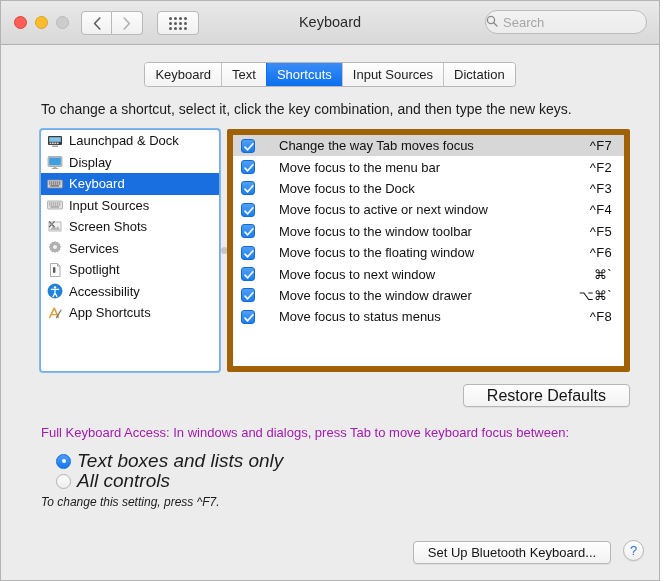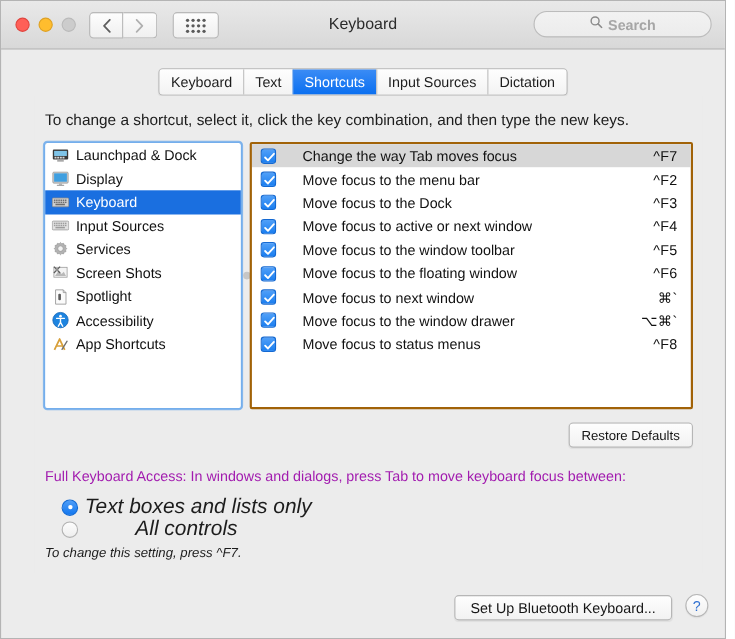--- a/index.html
+++ b/index.html
@@ -97,22 +97,20 @@
     position: absolute;
     right: 12px;
     top: 9px;
     width: 162px;
     height: 24px;
     background: linear-gradient(to bottom, #f2f2f2, #ececec);
     border: 1px solid #bcbcbc;
     border-radius: 13px;
     display: flex;
     align-items: center;
-    justify-content: center;
-    font-weight: bold;
   }
   #searchfield .sicon { margin-right: 5px; display: block; }
   #searchfield .sph {
     font-size: 13px;
     color: #a6a6a6;
   }
 
   
   #tabbar {
     position: absolute;
@@ -217,21 +215,21 @@
   }
 
   
   #shortcuts {
     position: absolute;
     left: 196px;
     top: 42px;
     width: 403px;
     height: 243px;
     background: #ffffff;
-    border: 2px solid #a16207;
+    border: 6px solid #a16207;
     border-radius: 2px;
     overflow: hidden;
   }
   .sc-row {
     display: flex;
     align-items: center;
     height: 21.4px;
     padding: 0 12px 0 8px;
     font-size: 13px;
     color: #111;
@@ -254,25 +252,25 @@
     white-space: nowrap;
     letter-spacing: 0.3px;
   }
 
   
   #restore {
     position: absolute;
     right: 9px;
     top: 297px;
     height: 23px;
-    padding: 0 11px;
+    padding: 0 23px;
     background: linear-gradient(to bottom, #fefefe, #f2f2f2);
     border: 1px solid #b6b6b6;
     border-radius: 4px;
-    font-size: 12px;
+    font-size: 16px;
     color: #151515;
     display: flex;
     align-items: center;
     box-shadow: 0 1px 1px rgba(0,0,0,0.06);
   }
 
   
   #fka-label {
     position: absolute;
     left: 10px;
@@ -284,21 +282,21 @@
   .radio-row {
     position: absolute;
     left: 25px;
     display: flex;
     align-items: center;
     font-size: 19px;
     color: #1c1c1c;
     font-style: italic;
   }
   #radio-1 { top: 363px; }
-  #radio-2 { top: 383px; gap: 46px; }
+  #radio-2 { top: 383px; }
   .radio {
     width: 15px; height: 15px;
     border-radius: 50%;
     flex: 0 0 15px;
     margin-right: 6px;
     background: linear-gradient(to bottom, #fdfdfd, #eeeeee);
     border: 1px solid #b2b2b2;
     position: relative;
   }
   .radio.on {
@@ -504,45 +502,45 @@
               <rect x="3.4" y="9.2" width="8.6" height="1.4"></rect>
             </g>
           </svg>
         </span>
         <span class="cat-label">Input Sources</span>
       </div>
 
       <div class="cat-row">
         <span class="cat-icon">
           <svg width="16" height="16" viewBox="0 0 16 16">
-            <g fill="#b3b3b3" stroke="#8f8f8f" stroke-width="0.5">
-              <path d="M8 1.4 L9.2 2.6 L10.8 2.2 L11.4 3.8 L13 4.2 L12.6 5.8 L13.8 7 L12.6 8.2 L13 9.8 L11.4 10.2 L10.8 11.8 L9.2 11.4 L8 12.6 L6.8 11.4 L5.2 11.8 L4.6 10.2 L3 9.8 L3.4 8.2 L2.2 7 L3.4 5.8 L3 4.2 L4.6 3.8 L5.2 2.2 L6.8 2.6 Z"></path>
-            </g>
-            <circle cx="8" cy="7" r="2.5" fill="#f2f2f2" stroke="#8f8f8f" stroke-width="0.6"></circle>
-          </svg>
-        </span>
-        <span class="cat-label">Services</span>
-      </div>
-
-      <div class="cat-row">
-        <span class="cat-icon">
-          <svg width="16" height="16" viewBox="0 0 16 16">
             <rect x="2" y="3" width="12" height="9" fill="#f4f4f4" stroke="#9a9a9a" stroke-width="0.7"></rect>
             <path d="M3 11 L6.5 6 L9 9 L11 7 L13 11 Z" fill="#b9b9b9"></path>
             <path d="M2 2.4 L7.6 8.2" stroke="#5d5d5d" stroke-width="1.1"></path>
             <path d="M7.6 2.4 L2 8.2" stroke="#5d5d5d" stroke-width="1.1"></path>
             <circle cx="4.8" cy="5.3" r="1.3" fill="#8d8d8d"></circle>
           </svg>
         </span>
         <span class="cat-label">Screen Shots</span>
       </div>
 
       <div class="cat-row">
         <span class="cat-icon">
           <svg width="16" height="16" viewBox="0 0 16 16">
+            <g fill="#b3b3b3" stroke="#8f8f8f" stroke-width="0.5">
+              <path d="M8 1.4 L9.2 2.6 L10.8 2.2 L11.4 3.8 L13 4.2 L12.6 5.8 L13.8 7 L12.6 8.2 L13 9.8 L11.4 10.2 L10.8 11.8 L9.2 11.4 L8 12.6 L6.8 11.4 L5.2 11.8 L4.6 10.2 L3 9.8 L3.4 8.2 L2.2 7 L3.4 5.8 L3 4.2 L4.6 3.8 L5.2 2.2 L6.8 2.6 Z"></path>
+            </g>
+            <circle cx="8" cy="7" r="2.5" fill="#f2f2f2" stroke="#8f8f8f" stroke-width="0.6"></circle>
+          </svg>
+        </span>
+        <span class="cat-label">Services</span>
+      </div>
+
+      <div class="cat-row">
+        <span class="cat-icon">
+          <svg width="16" height="16" viewBox="0 0 16 16">
             <path d="M3.5 1.5 H10.5 L13 4 V14.5 H3.5 Z" fill="#fbfbfb" stroke="#9a9a9a" stroke-width="0.8"></path>
             <path d="M10.5 1.5 V4 H13" fill="none" stroke="#9a9a9a" stroke-width="0.8"></path>
             <rect x="6" y="5" width="2.4" height="6" rx="1" fill="#5c5c5c"></rect>
           </svg>
         </span>
         <span class="cat-label">Spotlight</span>
       </div>
 
       <div class="cat-row">
         <span class="cat-icon">

